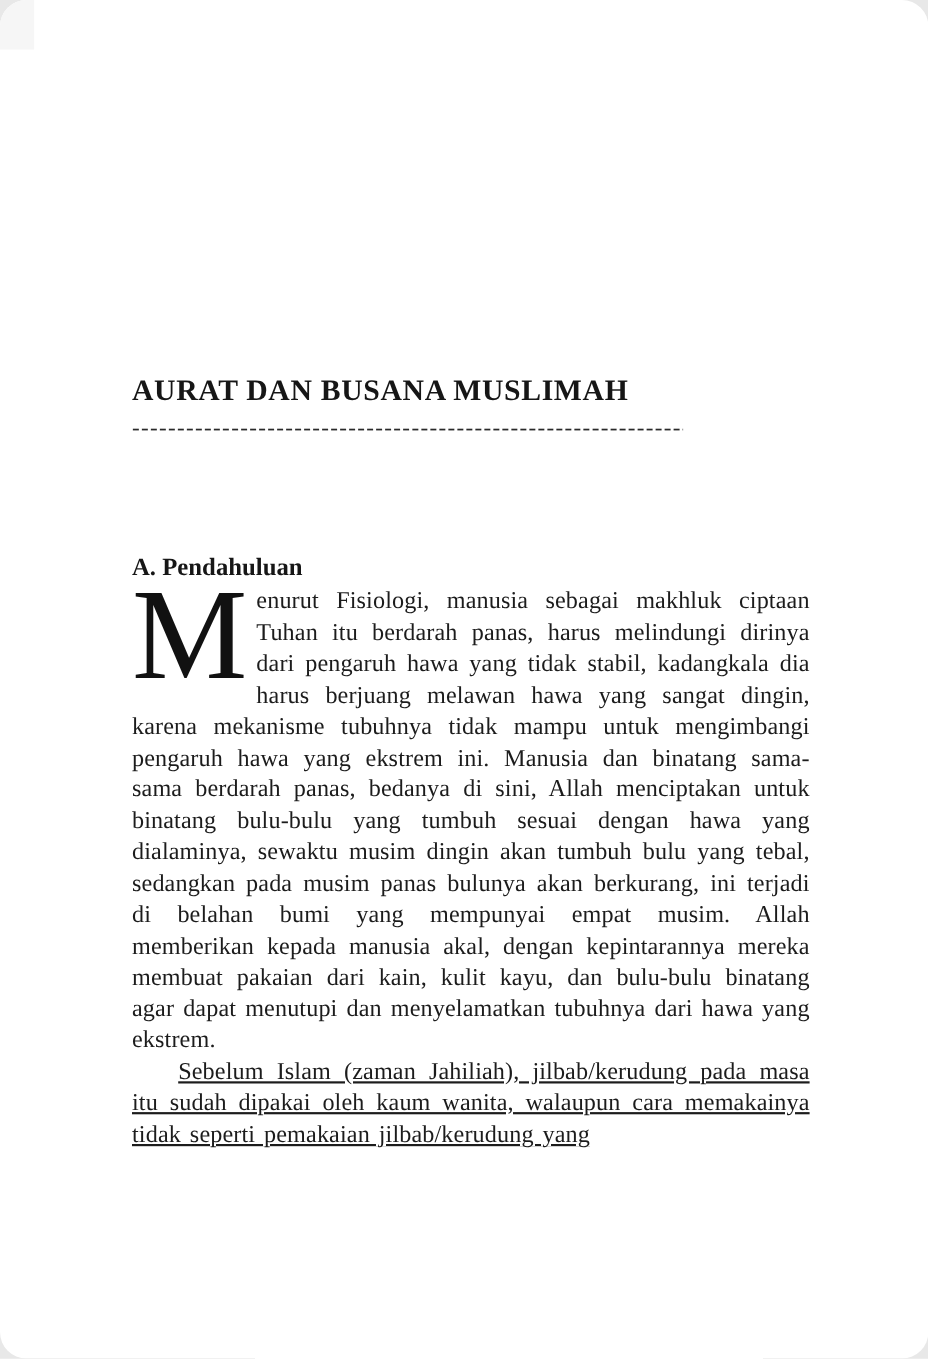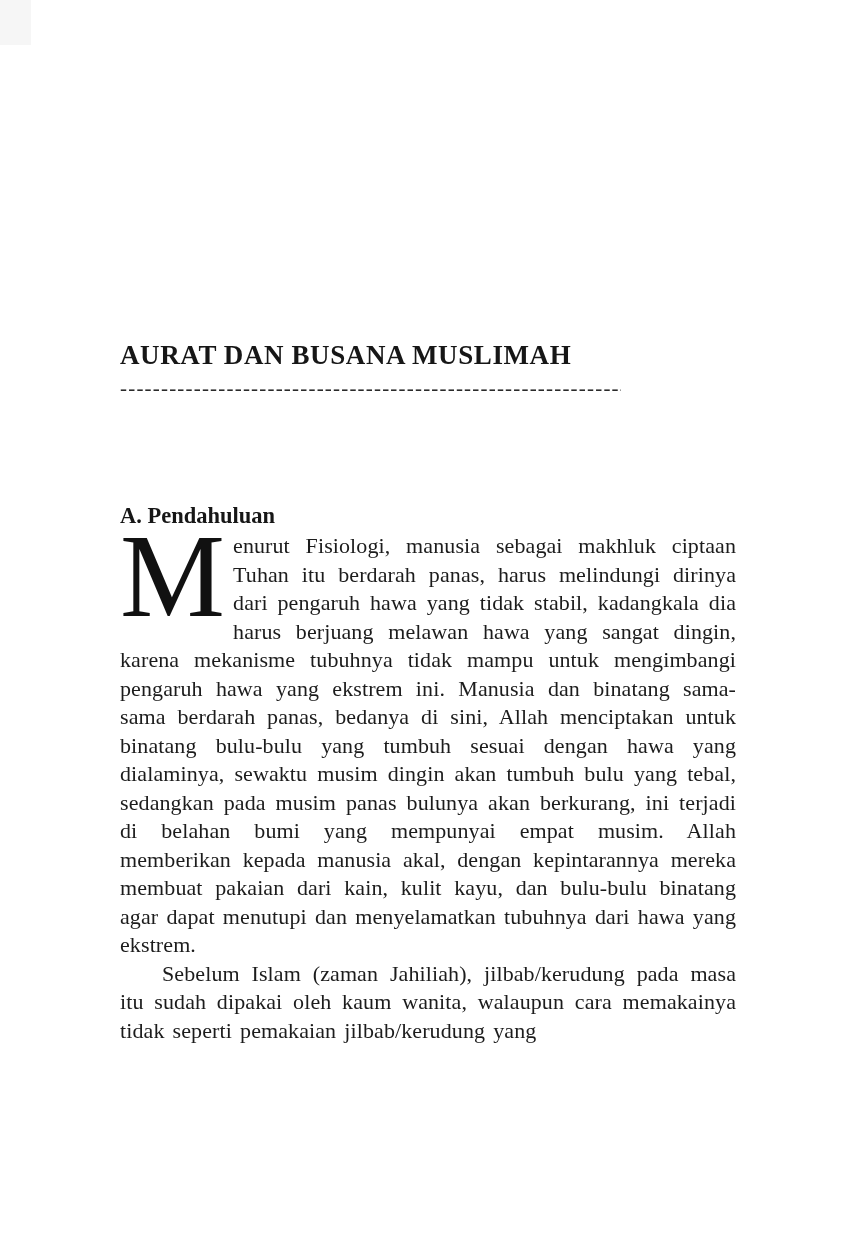--- a/index.html
+++ b/index.html
@@ -9,20 +9,21 @@
   }
   .page {
     position: relative;
     width: 844px;
     height: 1235px;
     background: #ffffff;
     margin: 0 auto;
     overflow: hidden;
     font-family: "Liberation Serif", serif;
     color: #1c1c1c;
+    border-radius: 24px;
   }
   .scan-artifact {
     position: absolute;
     left: 0;
     top: 0;
     width: 31px;
     height: 45px;
     background: #f6f6f6;
   }
   .chapter-title {
@@ -73,20 +74,21 @@
   .dropcap {
     float: left;
     font-size: 118px;
     line-height: 84px;
     height: 84px;
     margin: 3px 8px 0 0;
     color: #111111;
   }
   .para.indented {
     text-indent: 42px;
+    text-decoration: underline;
   }
   .footer {
     position: absolute;
     left: 120px;
     top: 1068px;
     width: 616px;
     display: flex;
     justify-content: space-between;
     align-items: baseline;
     font-size: 21px;

